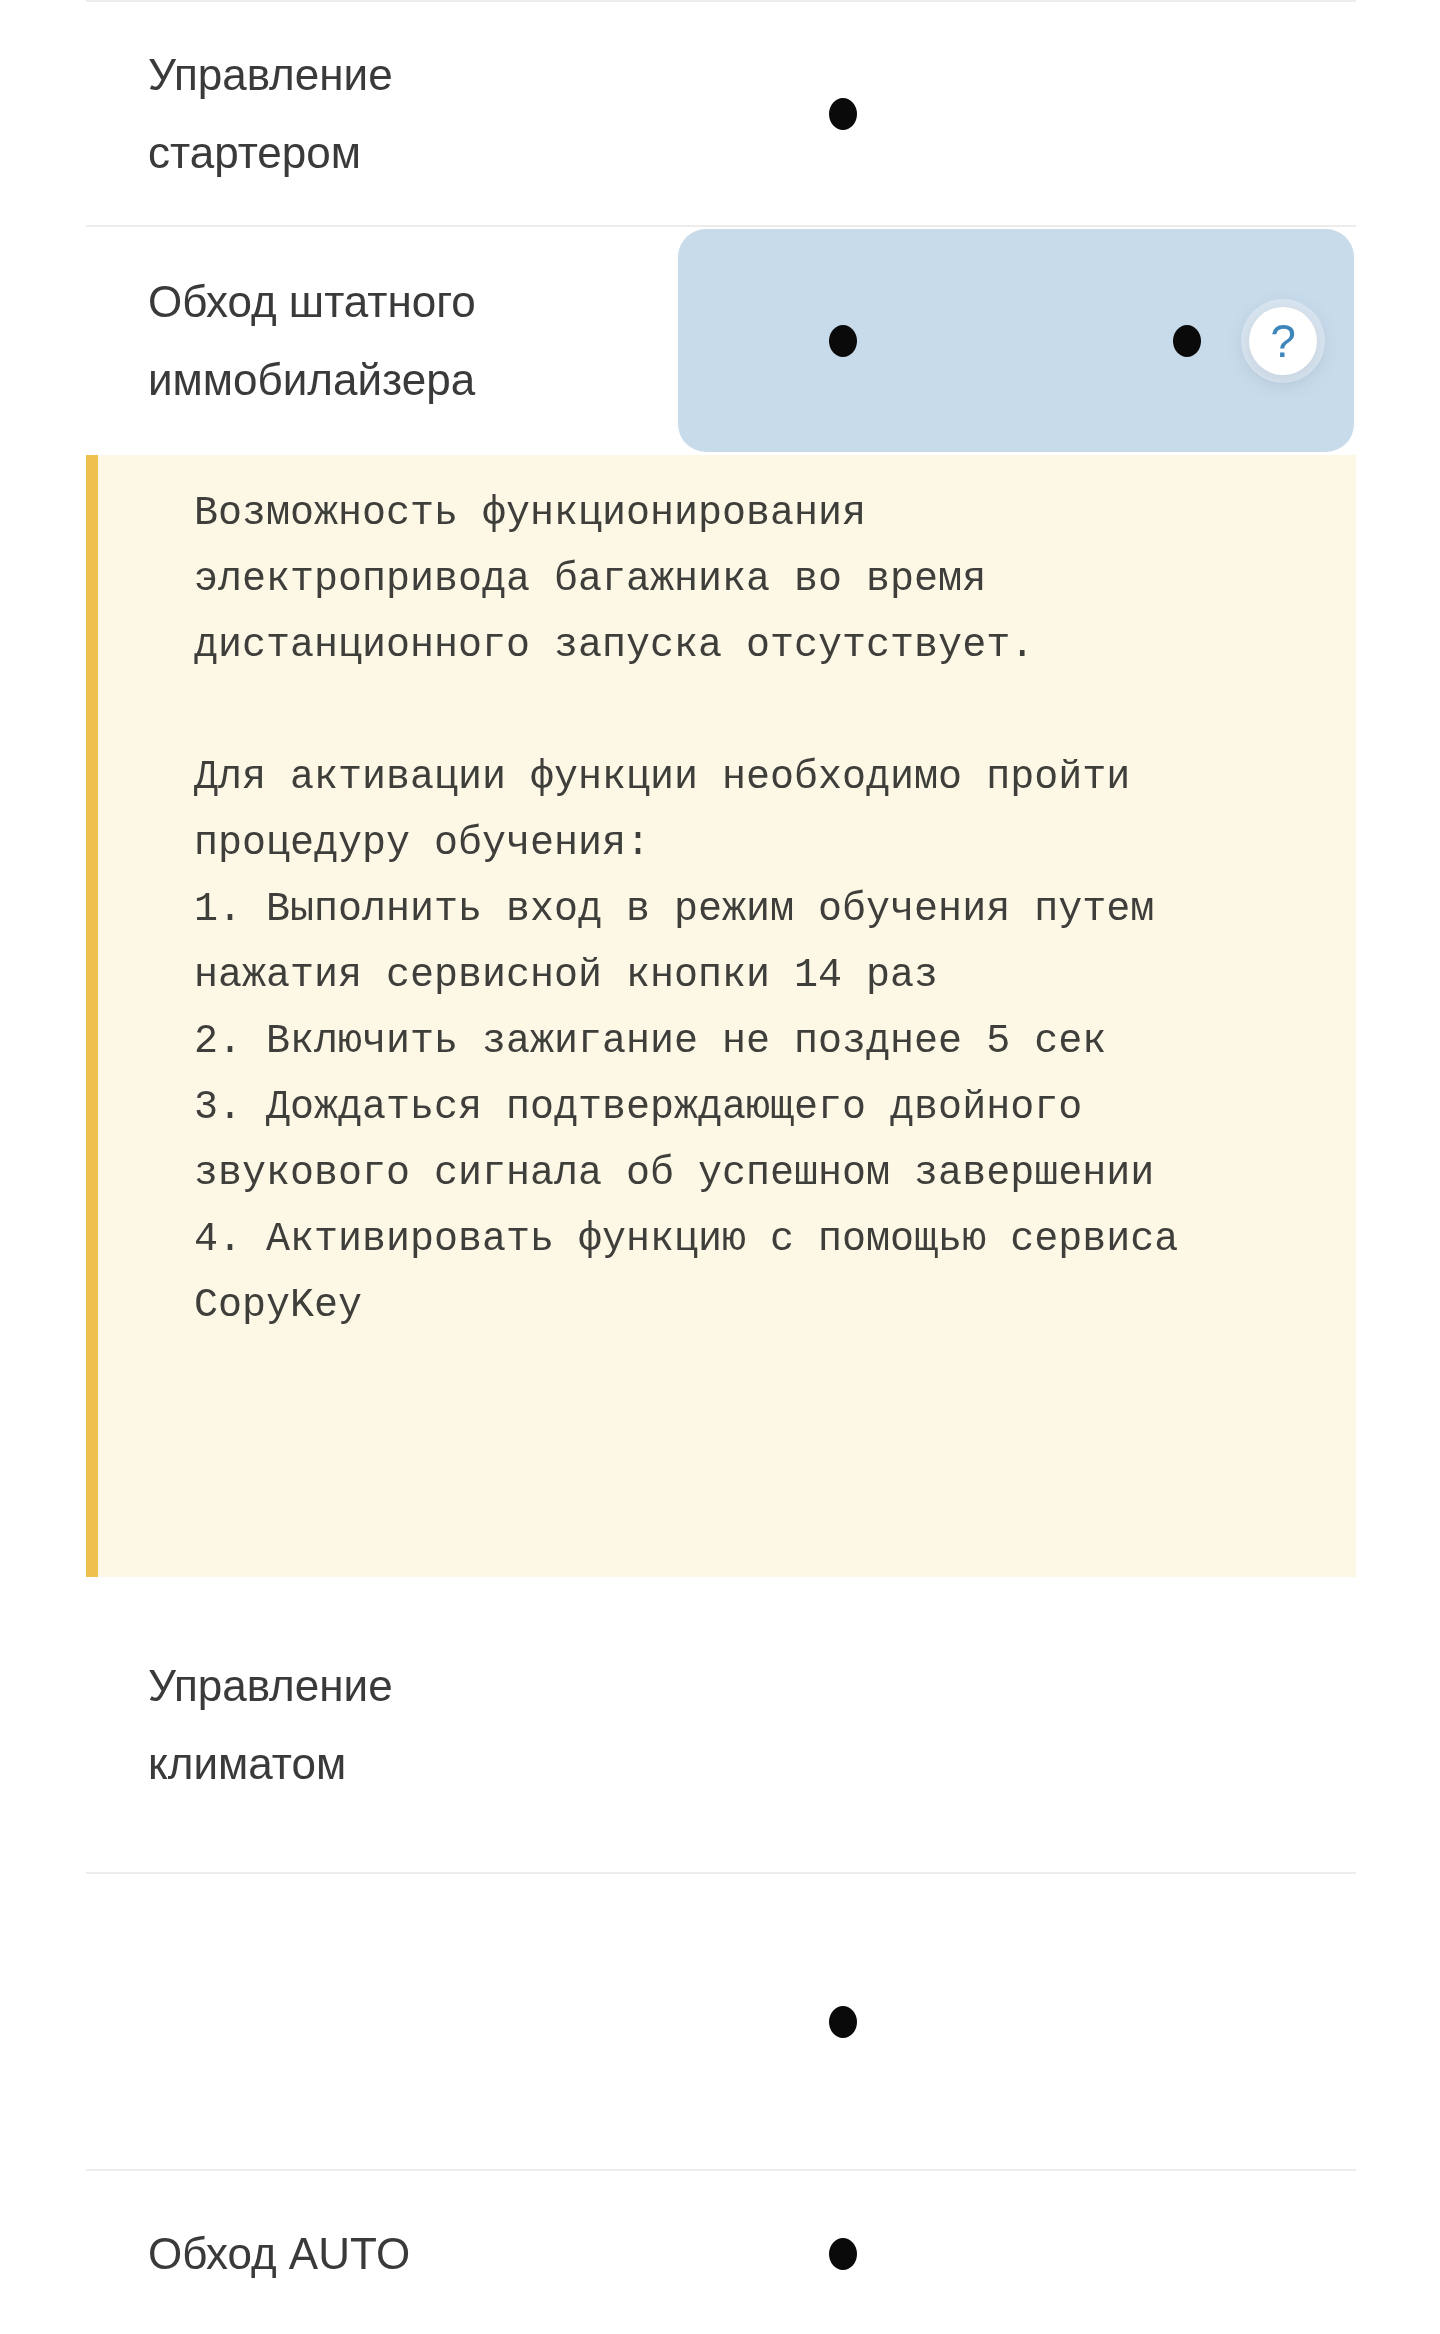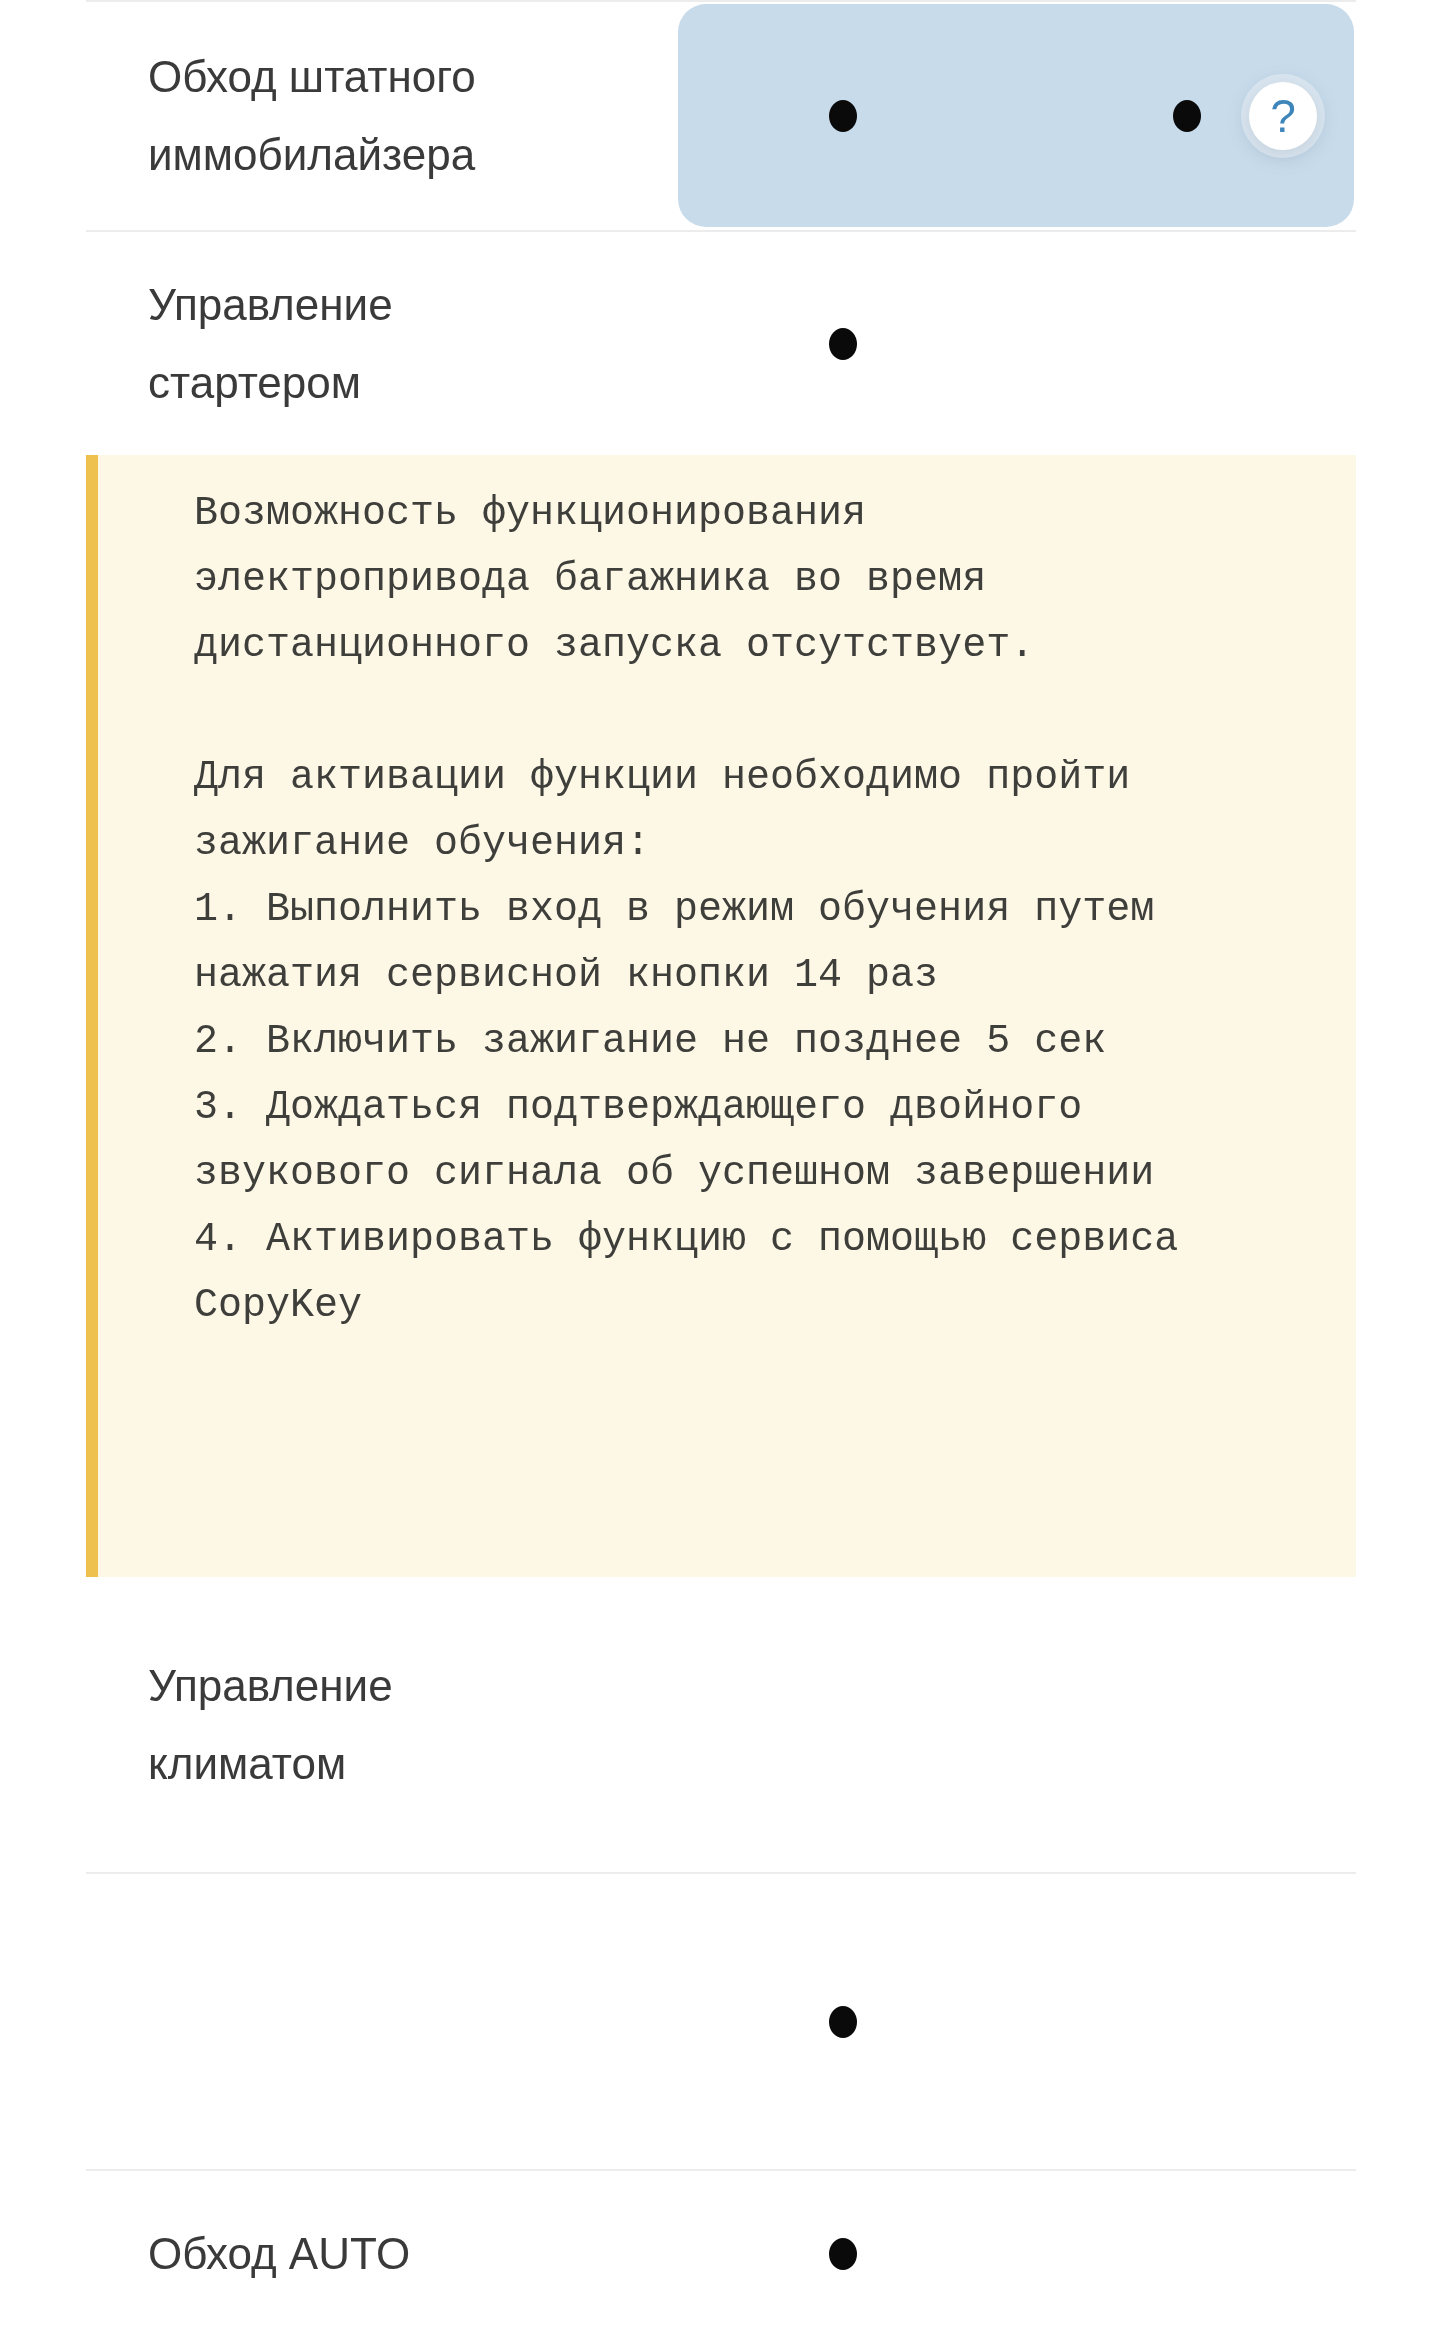--- a/index.html
+++ b/index.html
@@ -107,39 +107,39 @@
     text-decoration:none;
     cursor:pointer;
   }
 </style>
 </head>
 <body>
 
 <div class="screen">
   <div class="table">
 
+    <div class="row r1 bt">
+      <div class="label">Управление стартером</div>
+      <span class="dot"></span>
+    </div>
+
     <div class="row r2 bt">
       <div class="label">Обход штатного иммобилайзера</div>
       <div class="highlight">
         <span class="hdot c1"></span>
         <span class="hdot c2"></span>
         <div class="help">
           <span>?</span>
         </div>
       </div>
     </div>
 
-    <div class="row r1 bt">
-      <div class="label">Управление стартером</div>
-      <span class="dot"></span>
-    </div>
-
     <div class="note">
       <div class="txt">Возможность функционирования электропривода багажника во время дистанционного запуска отсутствует.</div>
-      <div class="txt gap">Для активации функции необходимо пройти зажигание обучения:</div>
+      <div class="txt gap">Для активации функции необходимо пройти процедуру обучения:</div>
       <div class="txt">1. Выполнить вход в режим обучения путем нажатия сервисной кнопки 14 раз</div>
       <div class="txt">2. Включить зажигание не позднее 5 сек</div>
       <div class="txt">3. Дождаться подтверждающего двойного звукового сигнала об успешном завершении</div>
       <div class="txt">4. Активировать функцию с помощью сервиса CopyKey</div>
     </div>
 
     <div class="row r3 bb">
       <div class="label">Управление климатом</div>
     </div>
 

